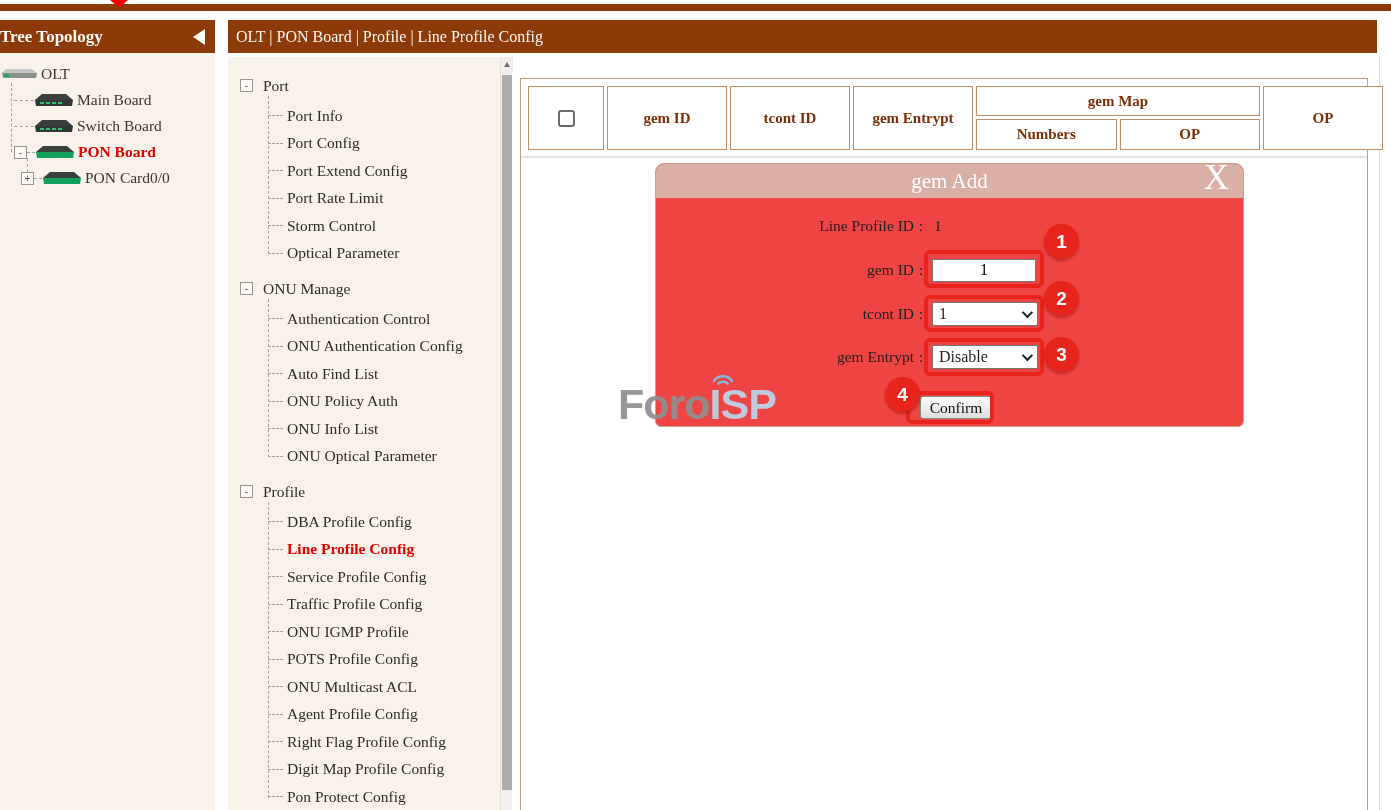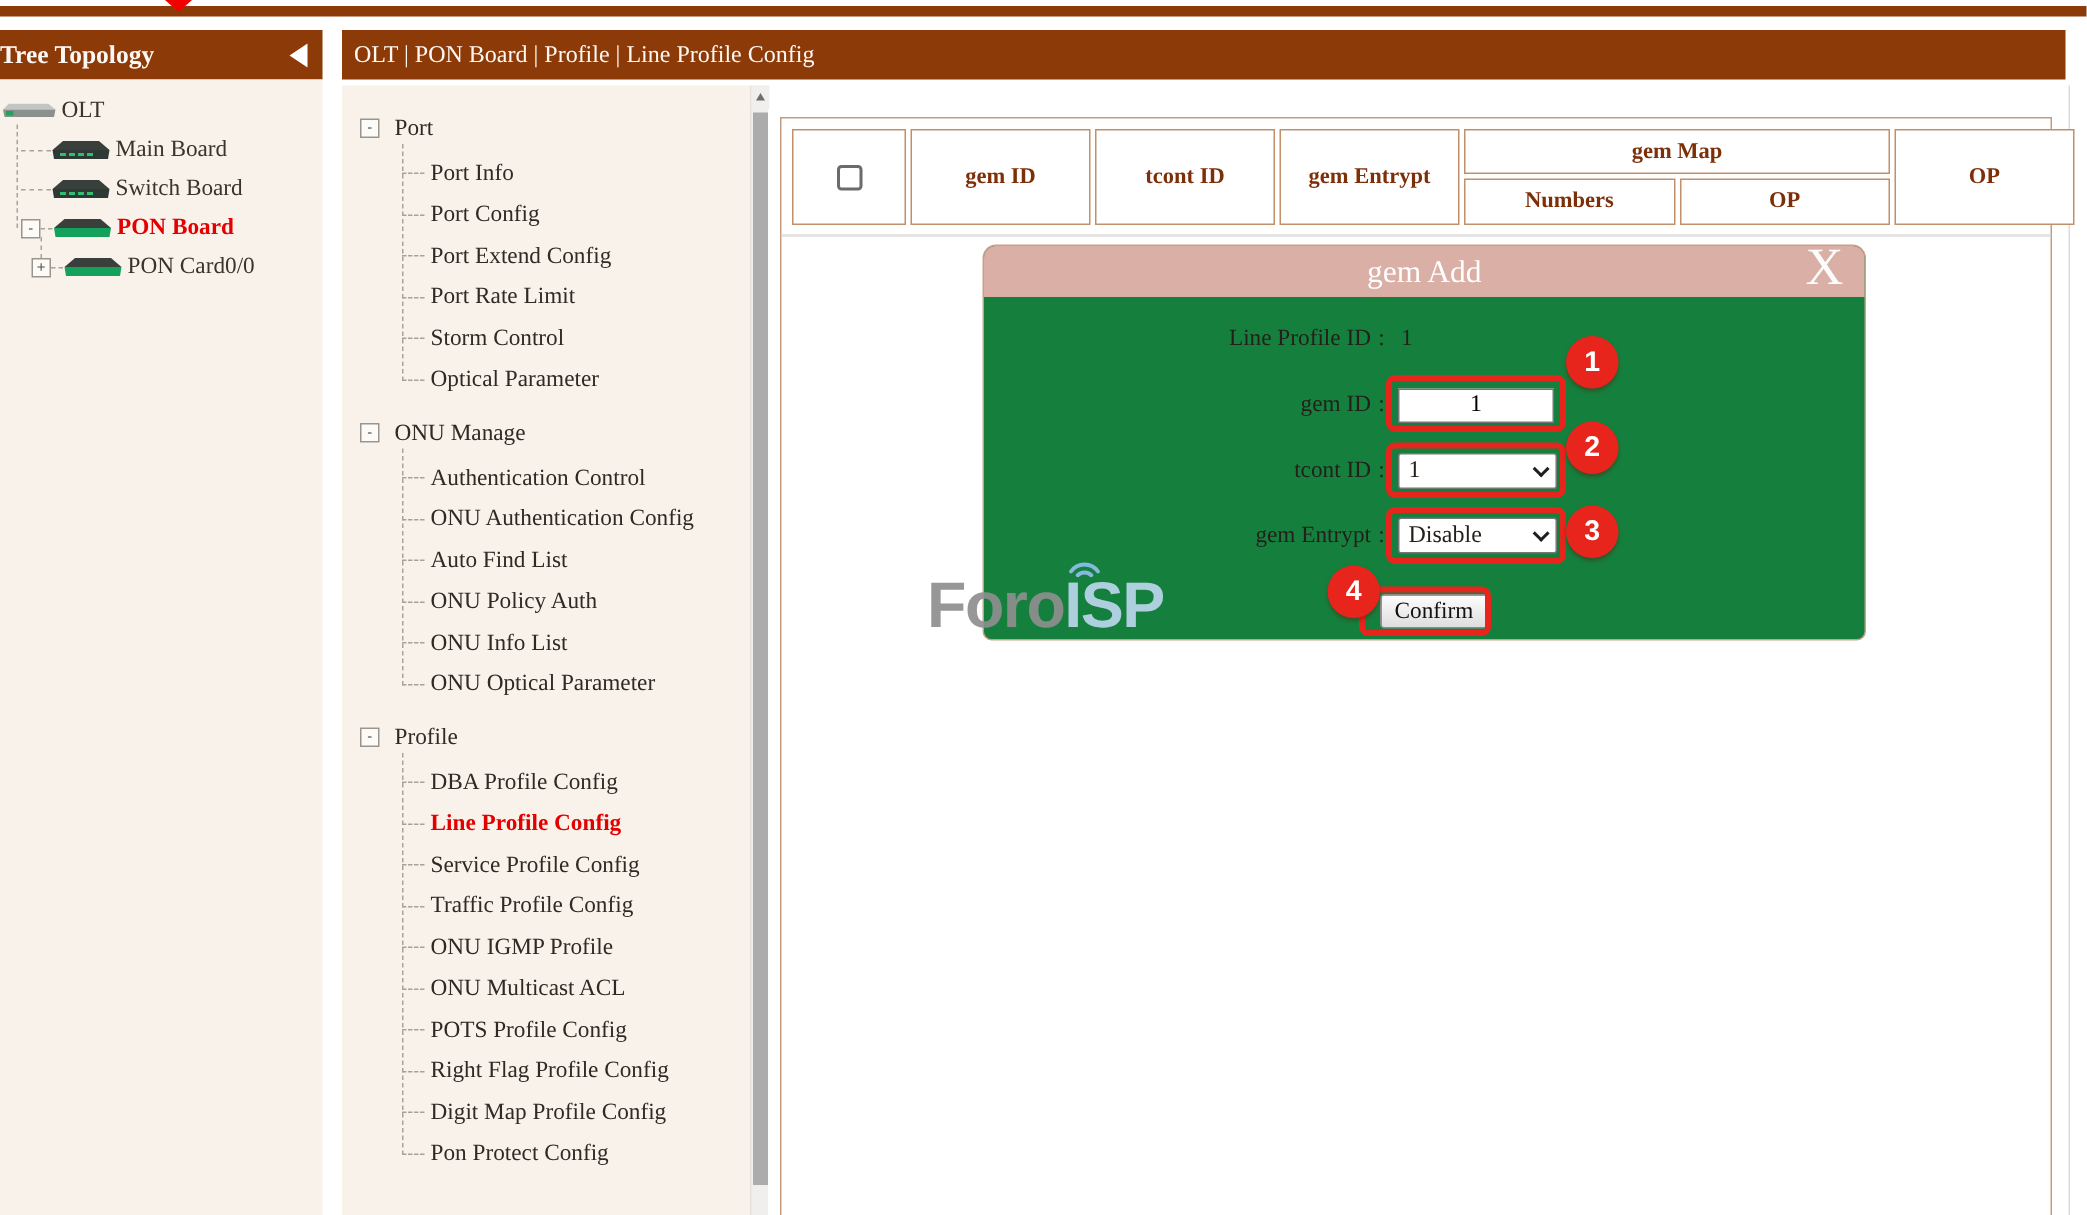--- a/index.html
+++ b/index.html
@@ -67,21 +67,21 @@
   .w-check { width:76px; } .w-std { width:120px; }
   .hgroup { width:284px; display:flex; flex-direction:column; gap:3px; }
   .hgroup .htop { border:1px solid #C1906B; height:30px; display:flex; align-items:center; justify-content:center; }
   .hgroup .hsubs { display:flex; gap:3px; height:31px; }
   .hgroup .hsubs > div { flex:1; border:1px solid #C1906B; display:flex; align-items:center; justify-content:center; }
   .cbx { width:17px; height:17px; border:2px solid #6B6B6B; border-radius:3px; background:#fff; cursor:pointer; }
   #header-rule { position:absolute; left:0; right:0; top:77px; height:2px; background:#E4E4E4; }
 
   
   #modal { position:absolute; left:655px; top:163px; width:589px; height:264px;
-    border:1px solid #C9A08A; border-radius:9px 9px 6px 6px; background:#15803d; }
+    border:1px solid #C9A08A; border-radius:9px 9px 6px 6px; background:#ef4444; }
   #modal-title-bar { position:absolute; left:0; top:0; right:0; height:34px; background:#D9AFA6;
     border-radius:8px 8px 0 0; display:flex; align-items:center; justify-content:center;
     color:#FFFFFF; font-size:21px; }
   #modal-close { position:absolute; right:14px; top:-6px; color:#FCFCFC; font-size:35px; cursor:pointer;
     font-family:"Liberation Serif", serif; }
   .m-row { position:absolute; left:0; right:0; display:flex; align-items:center; font-size:15.5px; color:#241F1A; }
   .m-lab { width:258px; text-align:right; white-space:nowrap; }
   .m-colon { width:14px; text-align:center; }
   #row-lineprofile { top:48px; height:28px; }
   #row-gemid { top:90px; height:32px; }
@@ -259,24 +259,27 @@
           <div class="m-item">
             <span>Service Profile Config</span>
           </div>
           <div class="m-item">
             <span>Traffic Profile Config</span>
           </div>
           <div class="m-item">
             <span>ONU IGMP Profile</span>
           </div>
           <div class="m-item">
+            <span>POTS Profile Config</span>
+          </div>
+          <div class="m-item">
             <span>ONU Multicast ACL</span>
           </div>
           <div class="m-item">
-            <span>POTS Profile Config</span>
+            <span>Agent Profile Config</span>
           </div>
           <div class="m-item">
             <span>Right Flag Profile Config</span>
           </div>
           <div class="m-item">
             <span>Digit Map Profile Config</span>
           </div>
           <div class="m-item">
             <span>Pon Protect Config</span>
           </div>

